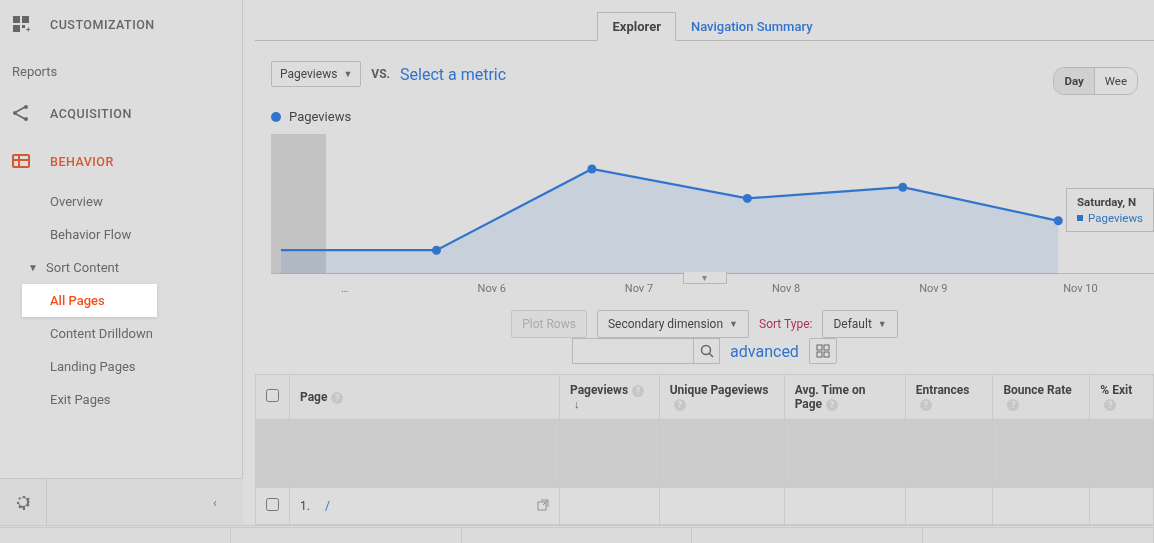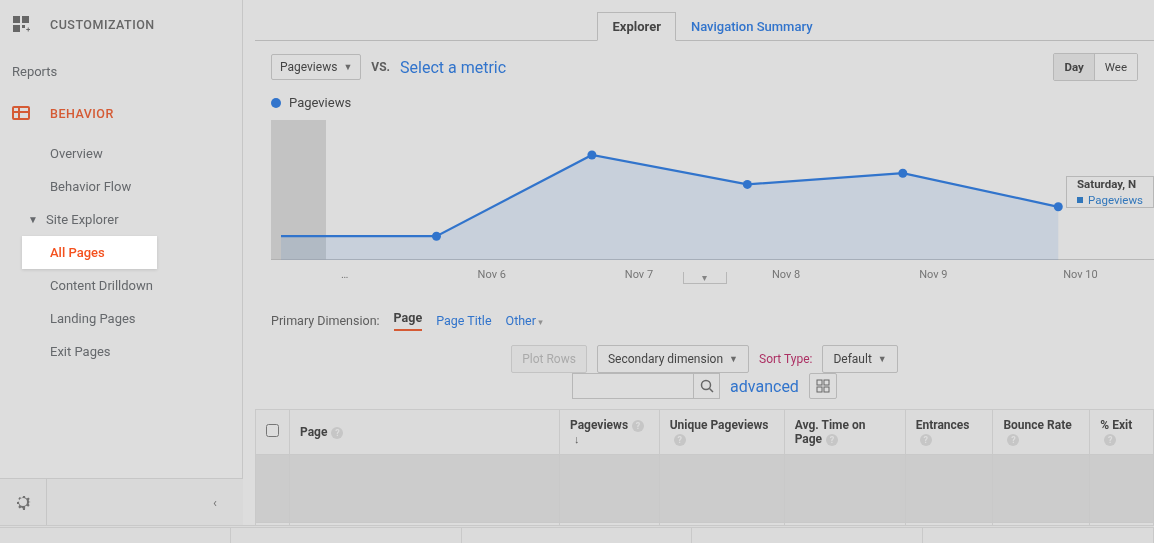--- a/index.html
+++ b/index.html
@@ -155,22 +155,23 @@
   font-size: 12px;
   display: flex; align-items: center; gap: 6px;
   cursor: pointer;
 }
 .vs { font-weight: 700; font-size: 12px; color: #555; }
 .link-text { color: #1a73e8; font-size: 16px; cursor: pointer; }
 
 .timeframe {
   display: flex;
   border: 1px solid #ccc;
-  border-radius: 2px;
+  border-radius: 11px;
   overflow: hidden;
+  margin-top: 14px;
 }
 .tf-btn {
   padding: 6px 10px;
   font-size: 11.5px;
   background: #fff;
   cursor: pointer;
 }
 .tf-btn.active { background: #eee; font-weight: 700; }
 .tf-btn + .tf-btn { border-left: 1px solid #ccc; }
 
@@ -197,24 +198,24 @@
 .chart svg { position: absolute; top: 0; left: 0; }
 .xaxis {
   display: flex;
   font-size: 11px;
   color: #757575;
   padding-top: 8px;
 }
 .xlabel { flex: 1; text-align: center; }
 .tooltip-box {
   position: absolute;
-  right: 0; top: 176px;
+  right: 0; top: 188px;
   background: #fff;
   border: 1px solid #ccc;
-  padding: 0 10px;
+  padding: 6px 10px;
   font-size: 11.5px;
   z-index: 50;
 }
 .tooltip-box .tt-title { font-weight: 700; margin-bottom: 2px; }
 .tt-row { display: flex; align-items: center; gap: 5px; color: #1976d2; }
 .tt-dot { width: 6px; height: 6px; background: #1976d2; }
 
 .expand-handle {
   position: absolute;
   left: 50%; transform: translateX(-50%);
@@ -317,37 +318,48 @@
           <rect x="1" y="1" width="7" height="7" fill="#616161"></rect>
           <rect x="10" y="1" width="7" height="7" fill="#616161"></rect>
           <rect x="1" y="10" width="7" height="7" fill="#616161"></rect>
           <rect x="10" y="10" width="3" height="3" fill="#616161"></rect>
           <text x="14" y="17" font-size="8" fill="#616161">+</text>
         </svg>
     </span>
     <span>CUSTOMIZATION</span>
   </div>
   <div class="reports-label">Reports</div>
+  <div class="side-item">
+    <span class="icon">
+      <svg width="20" height="20" viewBox="0 0 20 20">
+          <circle cx="4" cy="10" r="2" fill="#616161"></circle>
+          <circle cx="15" cy="4" r="2" fill="#616161"></circle>
+          <circle cx="15" cy="16" r="2" fill="#616161"></circle>
+          <path d="M5 9l9-5M5 11l9 5" stroke="#616161" stroke-width="1.5"></path>
+        </svg>
+    </span>
+    <span>ACQUISITION</span>
+  </div>
   <div class="side-item active">
     <span class="icon">
       <svg width="20" height="20" viewBox="0 0 20 20">
           <rect x="2" y="4" width="16" height="12" rx="1" fill="none" stroke="#f4511e" stroke-width="2"></rect>
           <line x1="2" y1="9" x2="18" y2="9" stroke="#f4511e" stroke-width="2"></line>
           <line x1="8" y1="4" x2="8" y2="16" stroke="#f4511e" stroke-width="2"></line>
         </svg>
     </span>
     <span>BEHAVIOR</span>
   </div>
   <div class="sub-list">
     <div class="sub-item">Overview</div>
     <div class="sub-item">Behavior Flow</div>
   </div>
   <div class="sub-group">
     <span class="caret">▼</span>
-    <span>Site Explorer</span>
+    <span>Sort Content</span>
   </div>
   <div class="sub-list">
     <div class="sub-item highlight">All Pages</div>
     <div class="sub-item">Content Drilldown</div>
     <div class="sub-item">Landing Pages</div>
     <div class="sub-item">Exit Pages</div>
   </div>
 
   <div class="sidebar-footer">
     <div class="admin-cell">
@@ -415,26 +427,20 @@
     <div class="tt-row">
       <span class="tt-dot"></span>
       <span>Pageviews</span>
     </div>
   </div>
 
   <div class="expand-handle">
     <span>▾</span>
   </div>
 
-  <div class="dimension-row">
-    <span class="dim-label">Primary Dimension:</span>
-    <span class="dim-opt active">Page</span>
-    <span class="dim-opt">Page Title</span>
-    <span class="dim-opt other">Other</span>
-  </div>
 
   <div class="toolbar-row">
     <div class="toolbar-left">
       <div class="btn-disabled">Plot Rows</div>
       <div class="btn">
         <span>Secondary dimension</span>
         <span class="caret-down">▼</span>
       </div>
       <span style="font-size:12px;color:#be185d">Sort Type:</span>
       <div class="btn">

